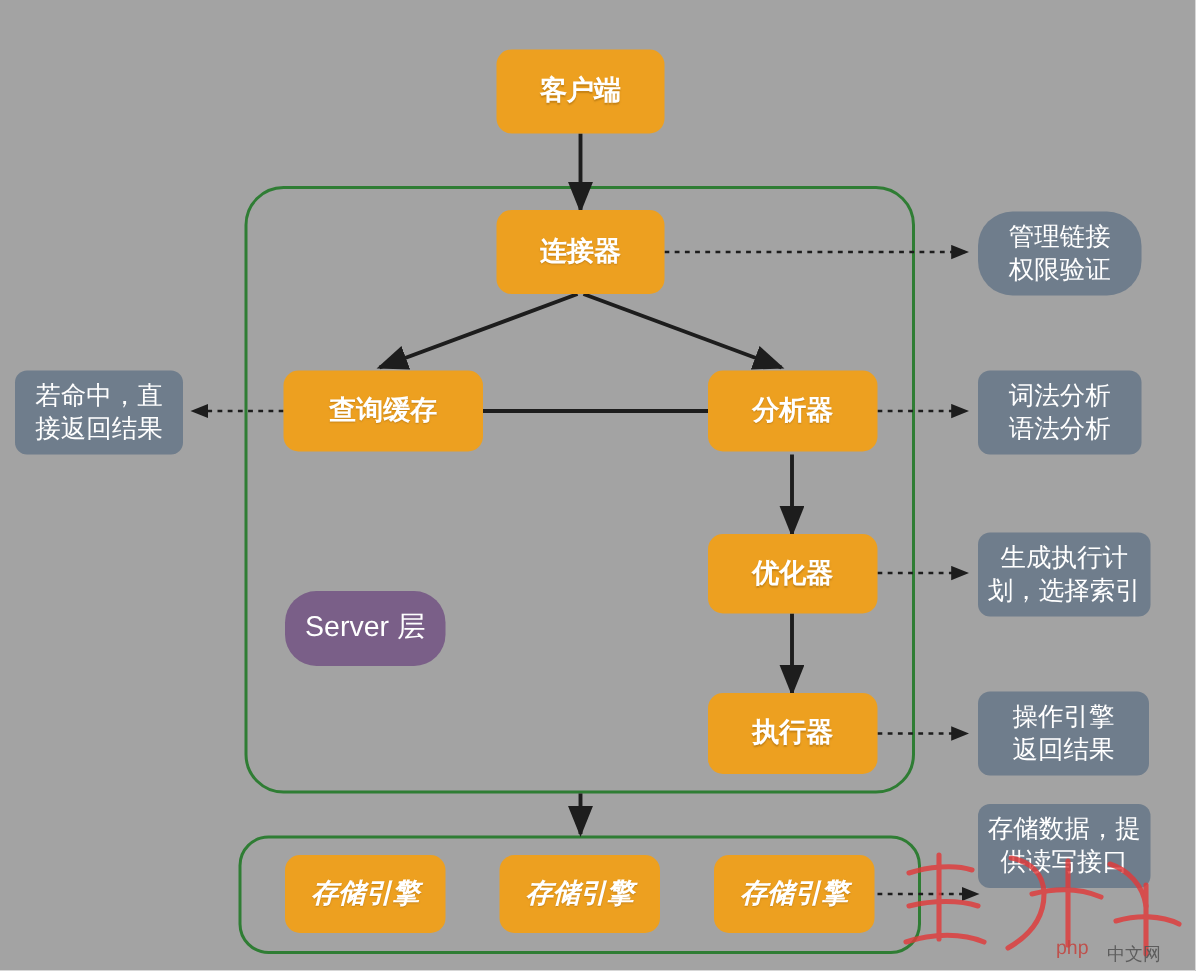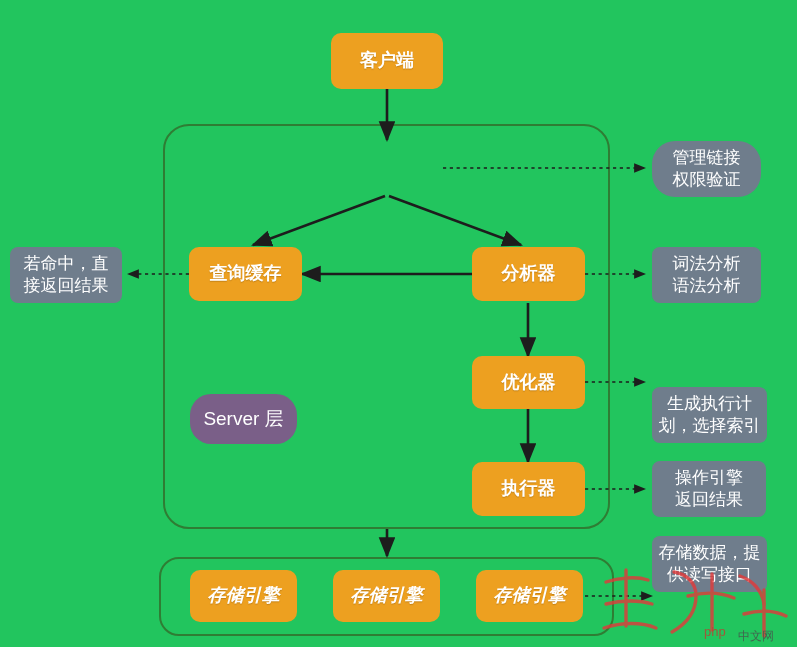--- a/index.html
+++ b/index.html
@@ -7,21 +7,21 @@
     padding: 0;
     background: #ffffff;
   }
   body {
     font-family: "Liberation Sans", "DejaVu Sans", sans-serif;
   }
   #canvas {
     position: relative;
     width: 797px;
     height: 647px;
-    background: #22c55e;
+    background: #a3a3a3;
     overflow: hidden;
   }
   .svg-layer {
     position: absolute;
     left: 0;
     top: 0;
     width: 797px;
     height: 647px;
     pointer-events: none;
   }
@@ -115,22 +115,23 @@
 
     <line x1="585" y1="489" x2="645" y2="489" stroke="#1d1d1d" stroke-width="1.7" stroke-dasharray="3.2 3.6" marker-end="url(#ahs)"></line>
 
     <line x1="585" y1="596" x2="652" y2="596" stroke="#1d1d1d" stroke-width="1.7" stroke-dasharray="3.2 3.6" marker-end="url(#ahs)"></line>
 
     <line x1="189" y1="274" x2="128" y2="274" stroke="#1d1d1d" stroke-width="1.7" stroke-dasharray="3.2 3.6" marker-end="url(#ahs)"></line>
   </svg>
 
   <div class="node node-orange" style="left:331px; top:33px; width:112px; height:56px;">客户端</div>
 
+  <div class="node node-orange" style="left:331px; top:140px; width:112px; height:56px;">连接器</div>
 
-  <div class="node node-orange" style="left:189px; top:247px; width:113px; height:54px;">查询缓存</div>
+  <div class="node node-orange" style="left:189px; top:247px; width:133px; height:54px;">查询缓存</div>
 
   <div class="node node-orange" style="left:472px; top:247px; width:113px; height:54px;">分析器</div>
 
   <div class="node node-orange" style="left:472px; top:462px; width:113px; height:54px;">执行器</div>
 
   <div class="node node-orange" style="left:472px; top:356px; width:113px; height:53px;">优化器</div>
 
   <div class="node node-purple" style="left:190px; top:394px; width:107px; height:50px;border-radius:21px;">Server 层</div>
 
   <div class="node node-orange" style="left:190px; top:570px; width:107px; height:52px; font-style:italic;">存储引擎</div>
@@ -141,21 +142,21 @@
 
   <div class="node node-slate" style="left:652px; top:141px; width:109px; height:56px;border-radius:23px;">管理链接
 权限验证</div>
 
   <div class="node node-slate" style="left:10px; top:247px; width:112px; height:56px;">若命中，直
 接返回结果</div>
 
   <div class="node node-slate" style="left:652px; top:247px; width:109px; height:56px;">词法分析
 语法分析</div>
 
-  <div class="node node-slate" style="left:652px; top:355px; width:115px; height:56px;margin-top:32px;">生成执行计
+  <div class="node node-slate" style="left:652px; top:355px; width:115px; height:56px;">生成执行计
 划，选择索引</div>
 
   <div class="node node-slate" style="left:652px; top:461px; width:114px; height:56px;text-align:center;">操作引擎
 返回结果</div>
 
   <div class="node node-slate" style="left:652px; top:536px; width:115px; height:56px;">存储数据，提
 供读写接口</div>
 
   <svg id="watermark" viewBox="0 0 205 91" xmlns="http://www.w3.org/2000/svg">
     <g fill="none" stroke="#e03b3b" stroke-width="3.4" stroke-linecap="round">

